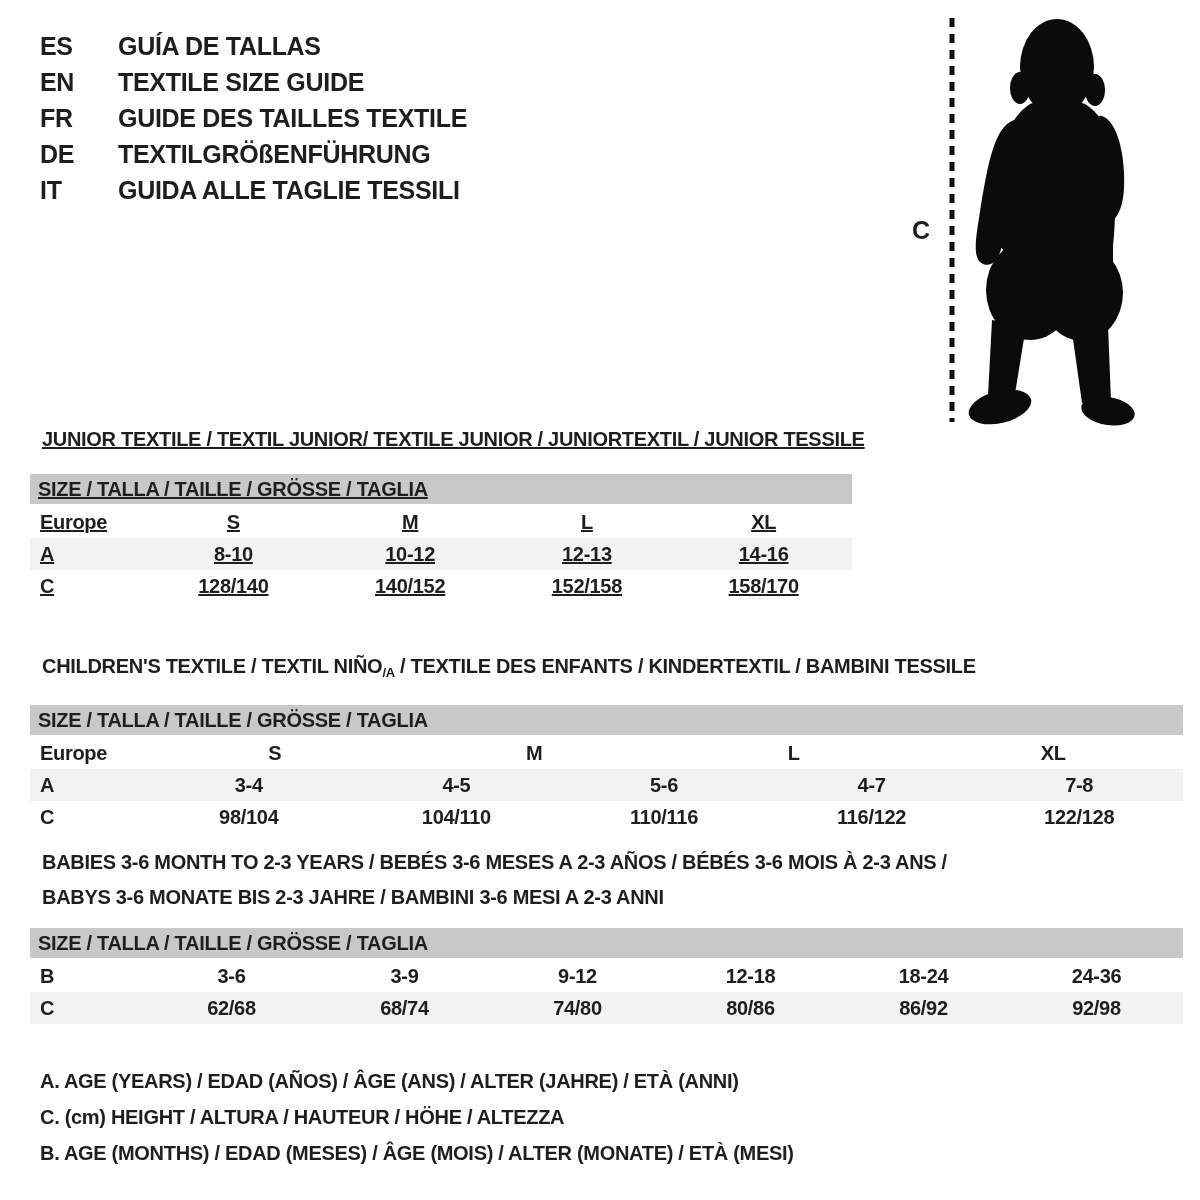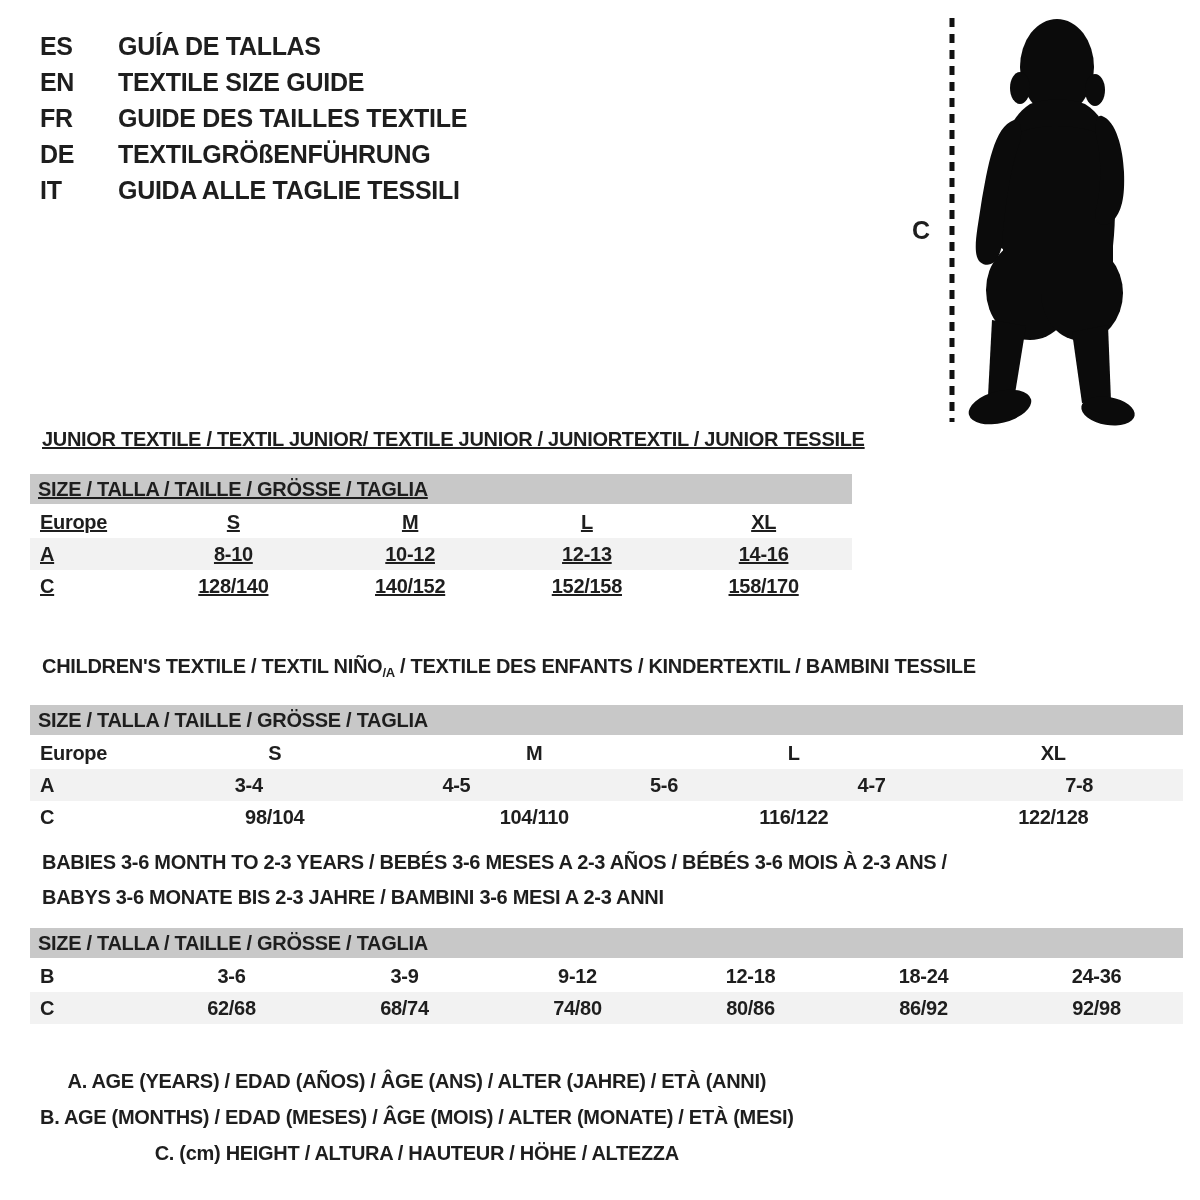--- a/index.html
+++ b/index.html
@@ -56,21 +56,21 @@
     margin-bottom:2px;
   }
   .size-table{display:block;}
   .t-row{display:flex;height:32px;line-height:32px;font-size:20px;}
   .t-row.shaded{background:var(--shaded-bg);}
   .t-label{width:115px;padding-left:10px;flex:none;}
   .t-cell{flex:1;text-align:center;}
 
   
   .legend{position:absolute;left:40px;top:1063px;}
-  .legend-line{font-size:20px;line-height:36px;white-space:nowrap;text-align:center;}
+  .legend-line{font-size:20px;line-height:36px;white-space:nowrap;}
 </style>
 </head>
 <body>
 
 <div class="page">
 
   <div class="lang-list" id="langList">
       <div class="lang-row">
         <span class="lang-code">ES</span>
         <span class="lang-label">GUÍA DE TALLAS</span>
@@ -172,20 +172,21 @@
           <span class="t-cell">3-4</span>
           <span class="t-cell">4-5</span>
           <span class="t-cell">5-6</span>
           <span class="t-cell">4-7</span>
           <span class="t-cell">7-8</span>
         </div>
         <div class="t-row">
           <span class="t-label">C</span>
           <span class="t-cell">98/104</span>
           <span class="t-cell">104/110</span>
+          <span class="t-cell">110/116</span>
           <span class="t-cell">116/122</span>
           <span class="t-cell">122/128</span>
         </div>
       </div>
     </section>
   <section class="size-section section-babies">
       <div class="section-title">
         <div class="title-line"><span>BABIES 3-6 MONTH TO 2-3 YEARS / BEBÉS 3-6 MESES A 2-3 AÑOS / BÉBÉS 3-6 MOIS À 2-3 ANS /</span></div>
         <div class="title-line"><span>BABYS 3-6 MONATE BIS 2-3 JAHRE / BAMBINI 3-6 MESI A 2-3 ANNI</span></div>
       </div>
@@ -207,17 +208,17 @@
           <span class="t-cell">74/80</span>
           <span class="t-cell">80/86</span>
           <span class="t-cell">86/92</span>
           <span class="t-cell">92/98</span>
         </div>
       </div>
     </section>
 
   <div class="legend" id="legend">
       <div class="legend-line">A. AGE (YEARS) / EDAD (AÑOS) / ÂGE (ANS) / ALTER (JAHRE) / ETÀ (ANNI)</div>
+      <div class="legend-line">C. (cm) HEIGHT / ALTURA / HAUTEUR / HÖHE / ALTEZZA</div>
       <div class="legend-line">B. AGE (MONTHS) / EDAD (MESES) / ÂGE (MOIS) / ALTER (MONATE) / ETÀ (MESI)</div>
-      <div class="legend-line">C. (cm) HEIGHT / ALTURA / HAUTEUR / HÖHE / ALTEZZA</div>
     </div>
 
 </div>
 
 </body></html>

